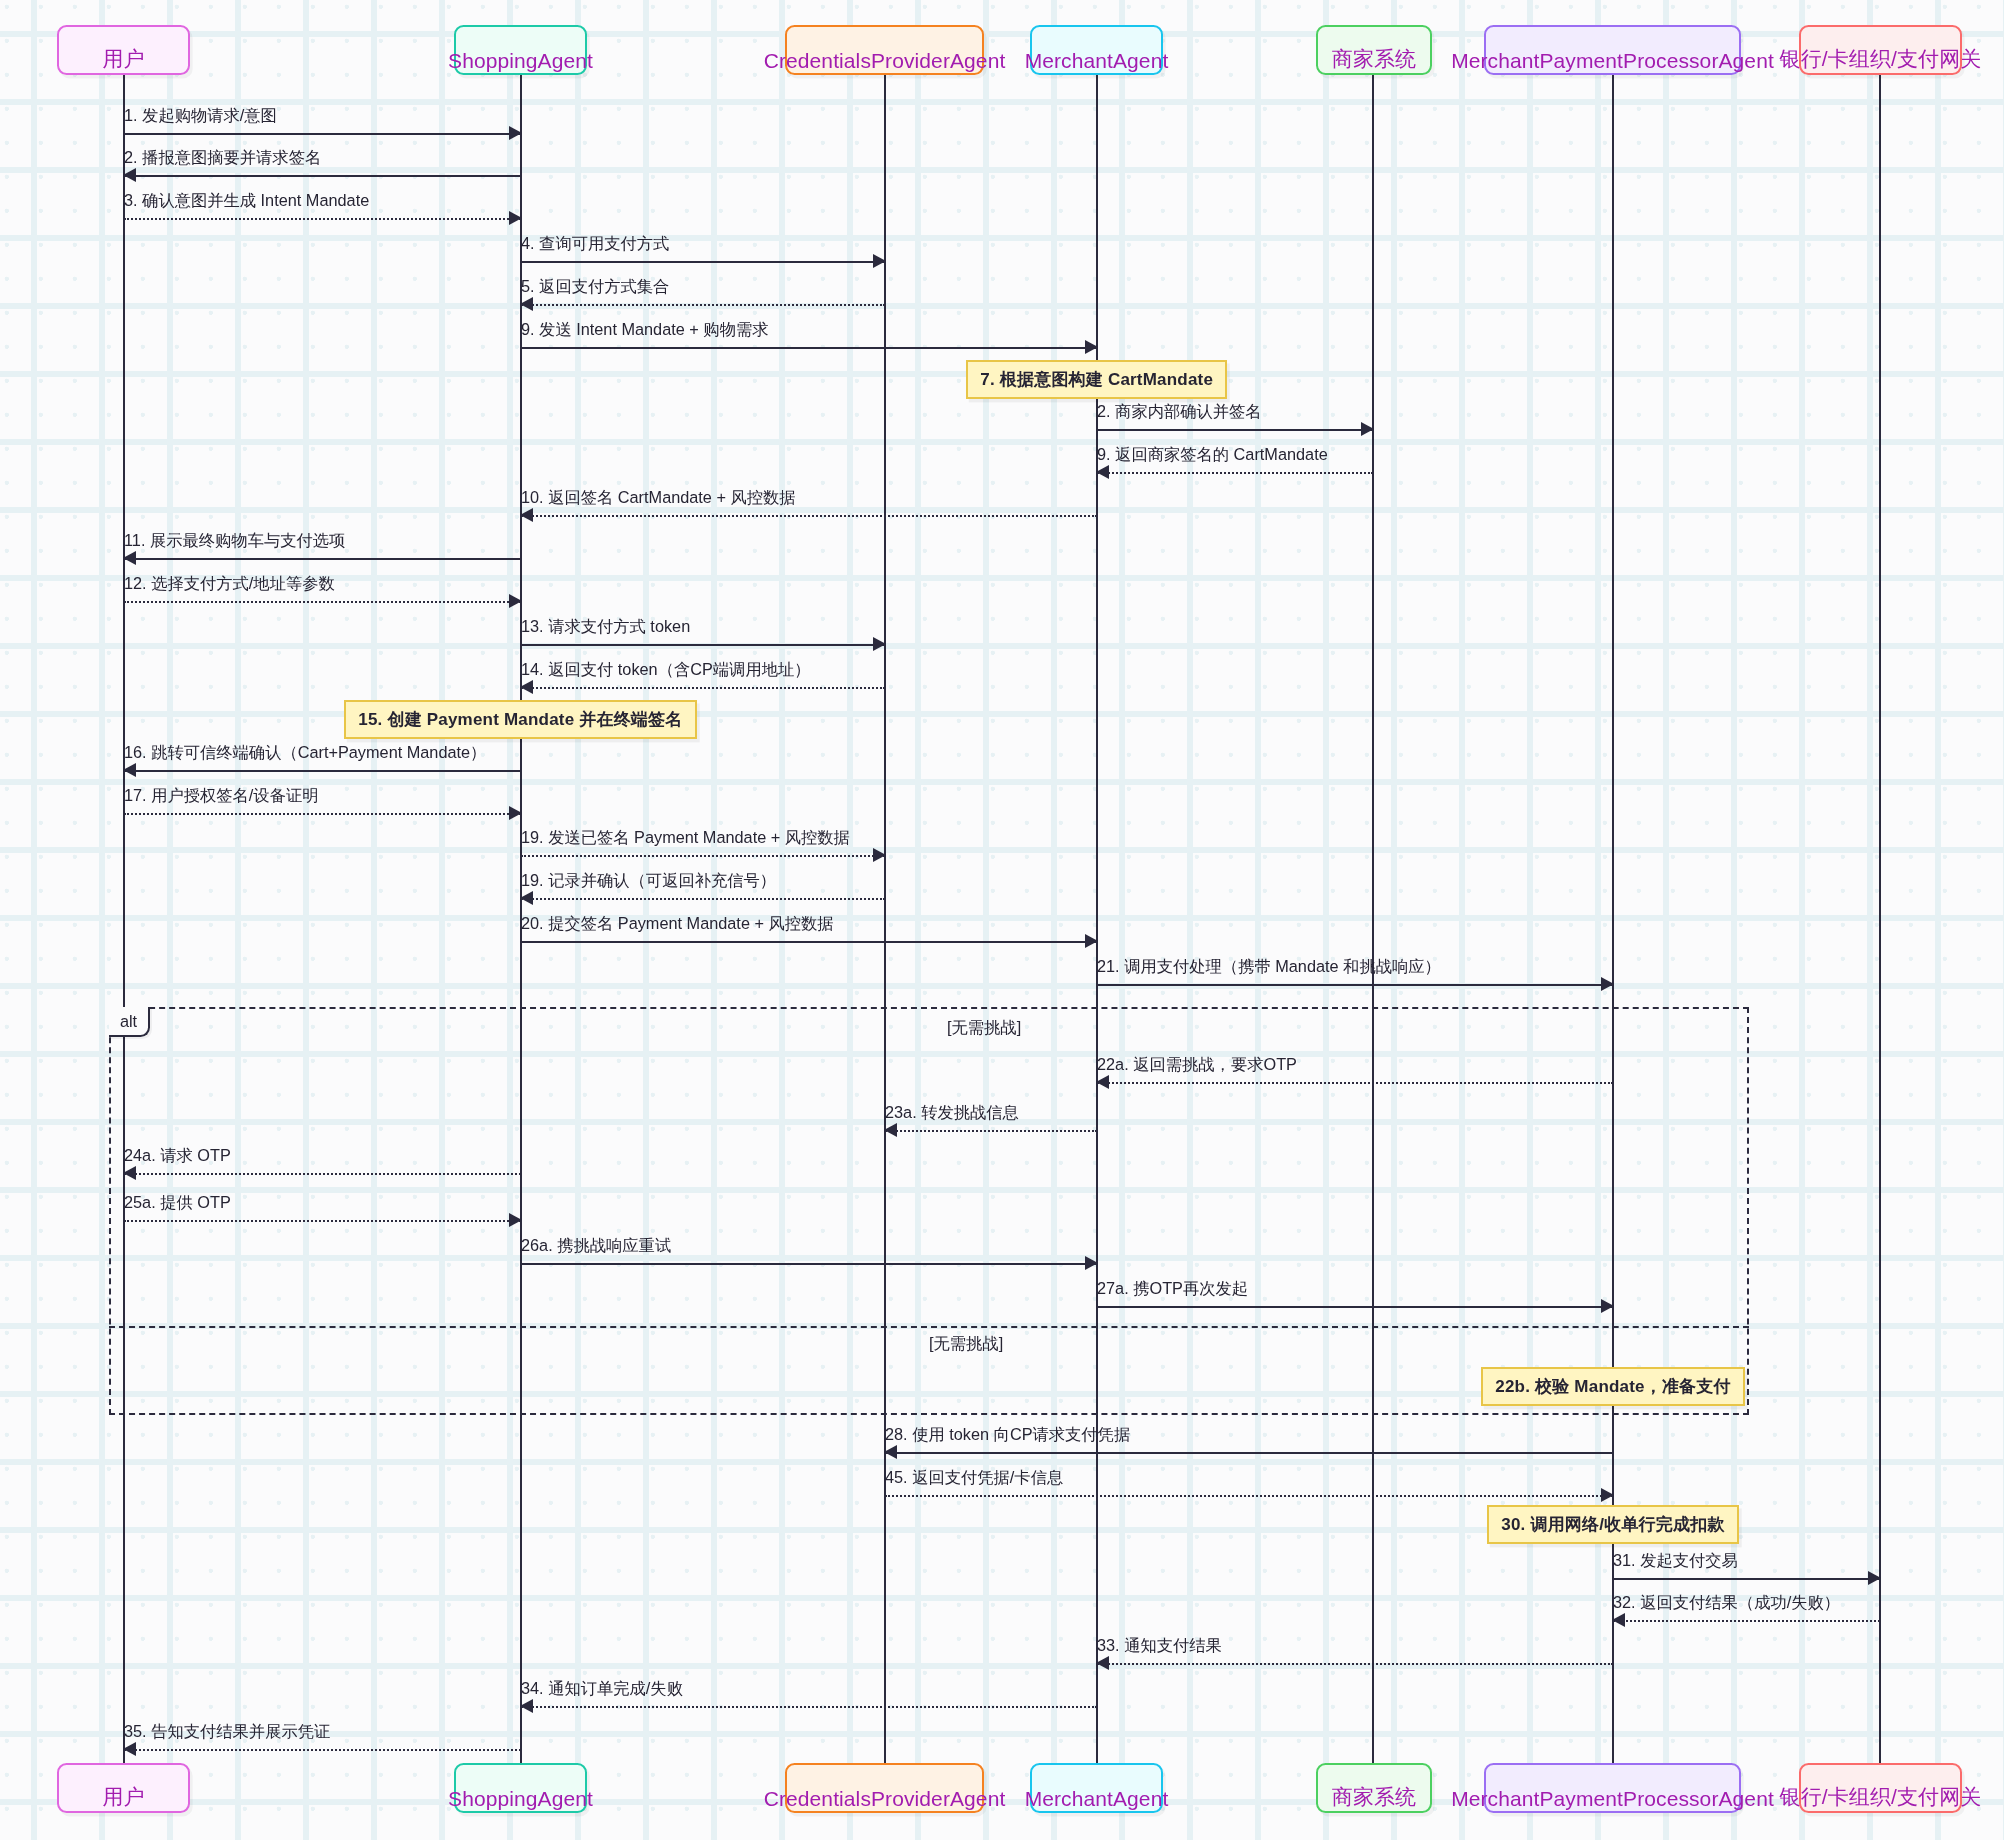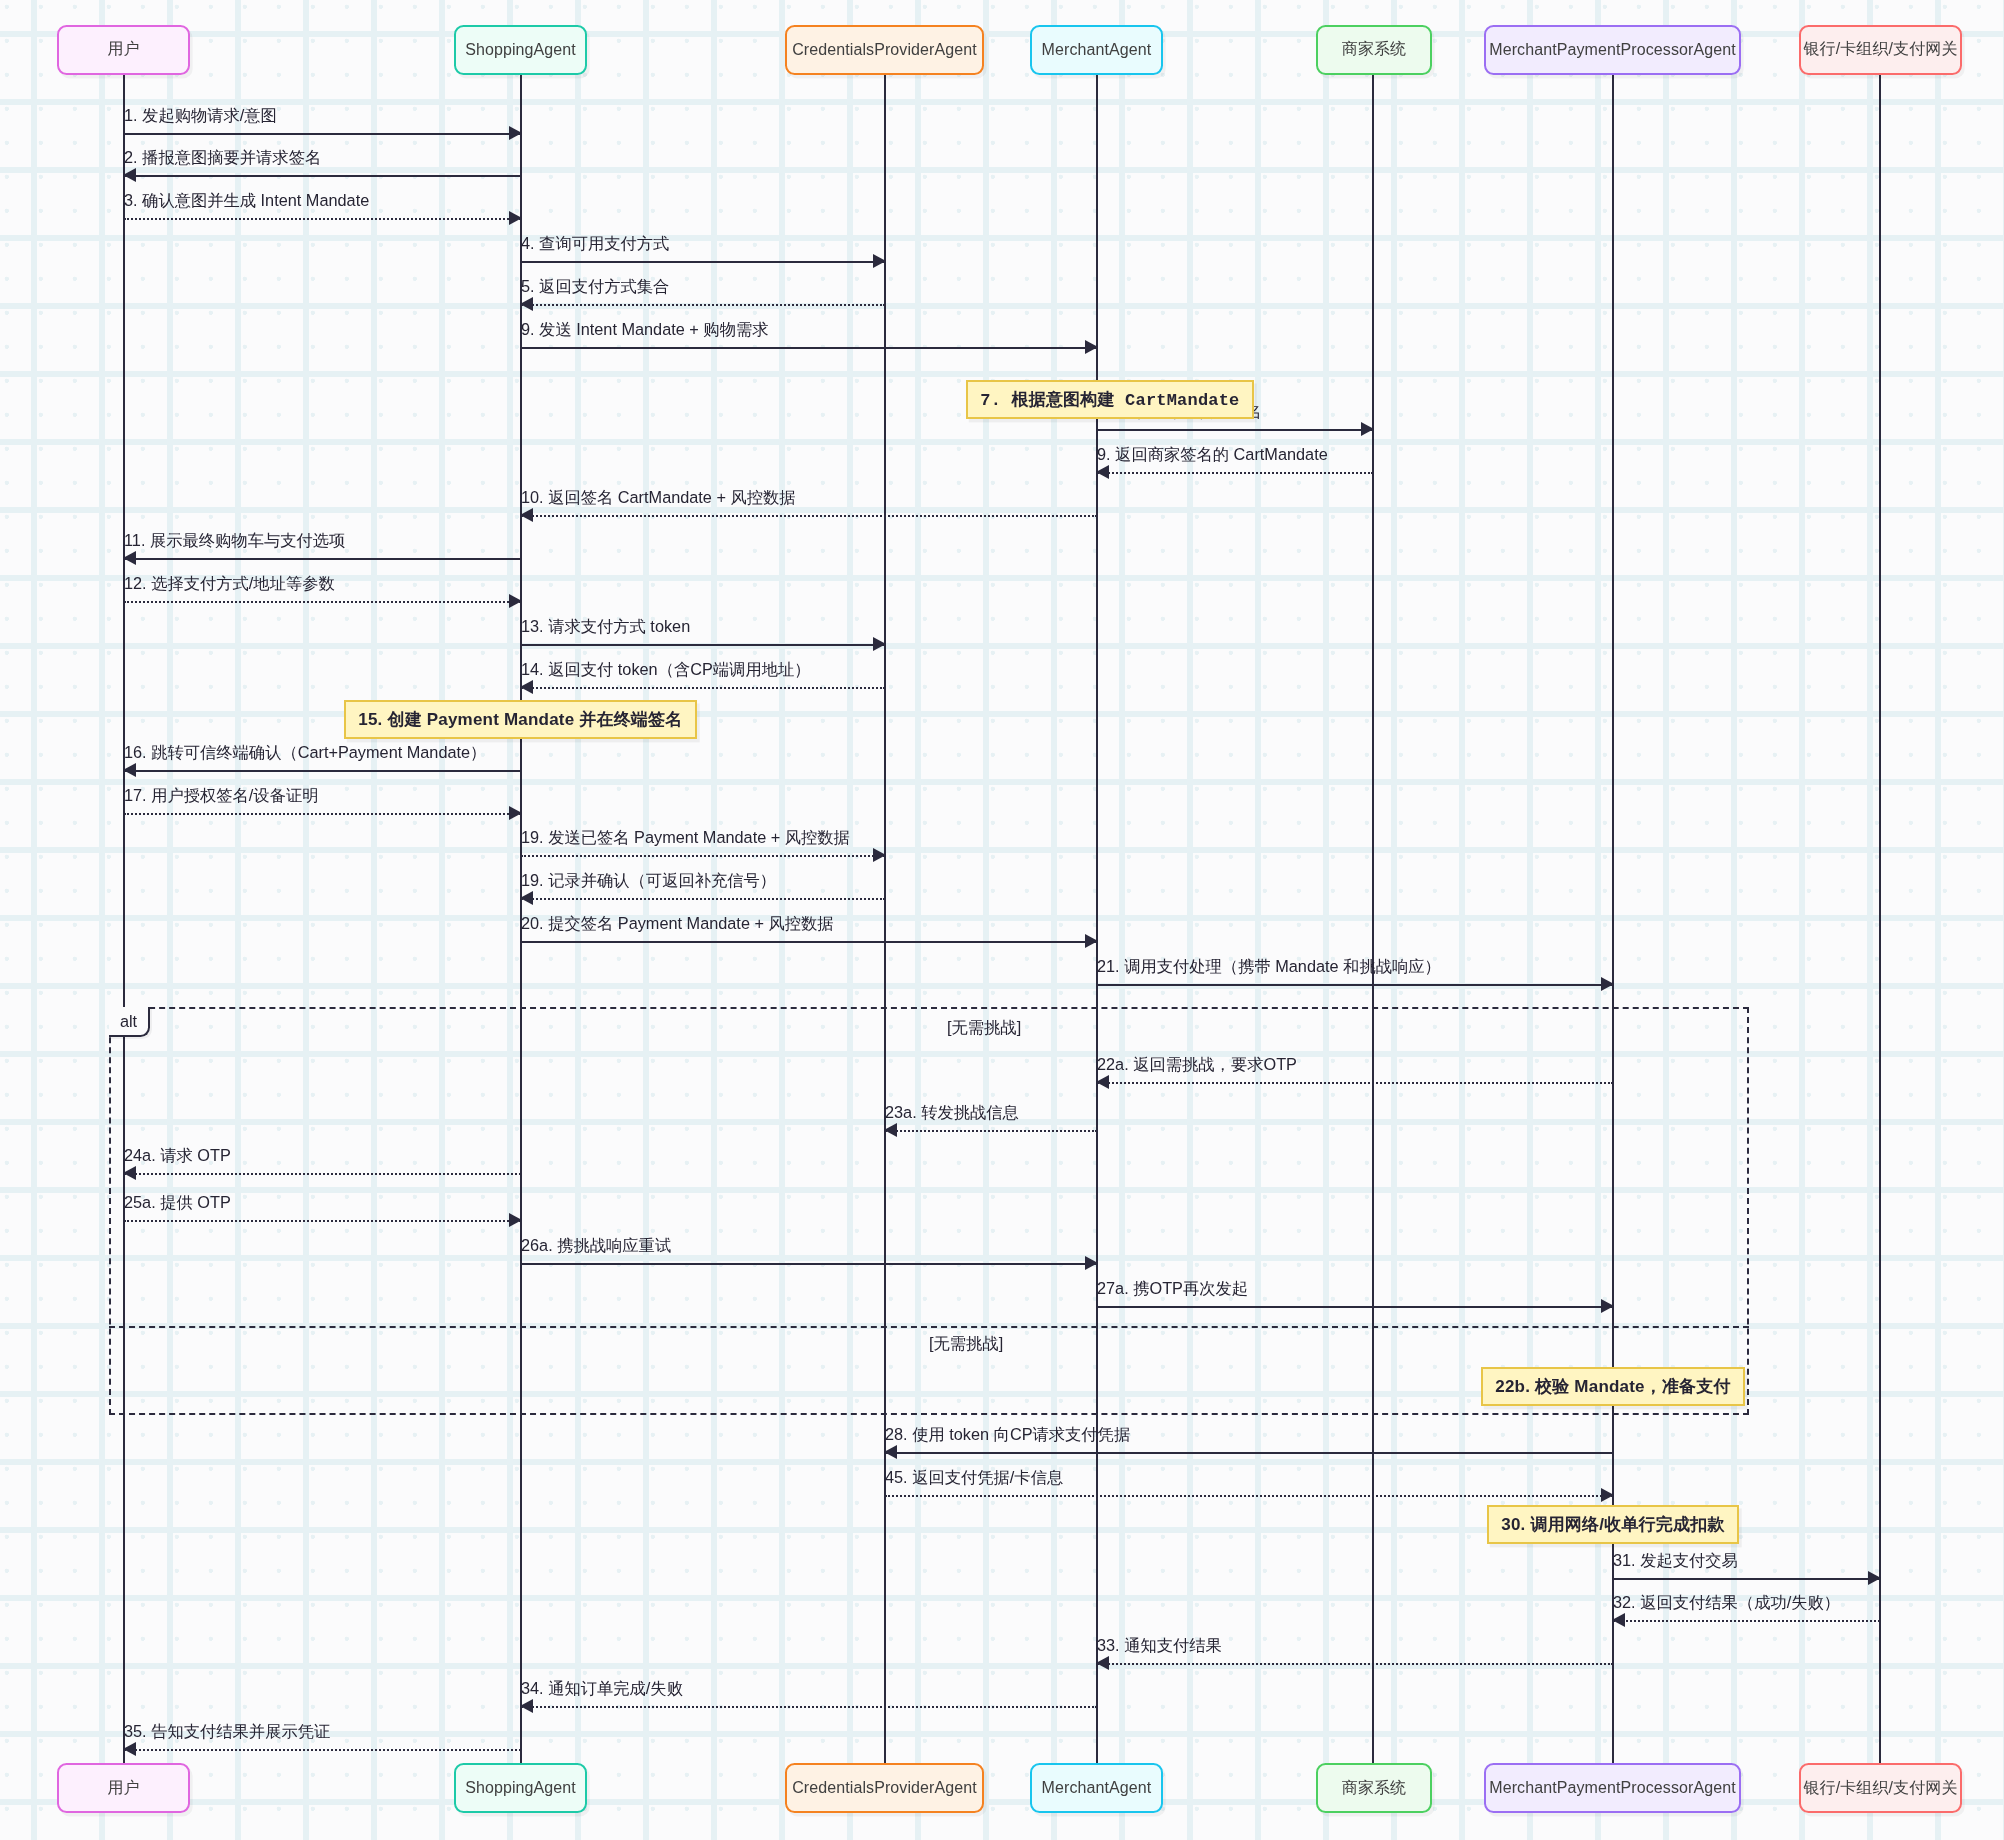--- a/index.html
+++ b/index.html
@@ -19,25 +19,25 @@
     background-size:34px 34px,68px 68px,68px 68px;
     background-position:0 0, 0 0, 0 0;
     opacity:.55;
     pointer-events:none;
   }
   #diagram{position:absolute;inset:0;}
   
   .pbox{
     position:absolute;
     box-sizing:border-box;
-    display:flex;align-items:center;justify-content:center;
+    display:flex;align-items:flex-end;justify-content:center;
     border-radius:9.5px;
     border-width:2px;border-style:solid;
-    font-size:16px;
-    color:#404040;
+    font-size:21px;
+    color:#a21caf;
     height:50px;
     box-shadow:2.7px 3.4px 0 rgba(0,0,0,.045);
     white-space:nowrap;
     letter-spacing:0.1px;
   }
   .lifeline{
     position:absolute;width:2px;background:#2b2a3d;
   }
   
   .msg{position:absolute;height:0;}
@@ -262,21 +262,21 @@
     <div class="msg dotted left" style="left: 521px; top: 1706px; width: 576px;">
       <div class="line"></div>
       <div class="head"></div>
       <div class="label">34. 通知订单完成/失败</div>
     </div>
     <div class="msg dotted left" style="left: 124px; top: 1749px; width: 397px;">
       <div class="line"></div>
       <div class="head"></div>
       <div class="label">35. 告知支付结果并展示凭证</div>
     </div>
-    <div class="note" style="top: 380px; left: 966px; font-family: Liberation Mono, monospace;">7. 根据意图构建 CartMandate</div>
+    <div class="note" style="top: 360px; left: 966px;">7. 根据意图构建 CartMandate</div>
     <div class="note" style="top: 700px; left: 344px;">15. 创建 Payment Mandate 并在终端签名</div>
     <div class="note" style="top: 1367px; left: 1481px;">22b. 校验 Mandate，准备支付</div>
     <div class="note" style="top: 1505px; left: 1487px;">30. 调用网络/收单行完成扣款</div>
     <div class="pbox" style="left: 57px; top: 24.5px; width: 133px; border-color: rgb(224, 102, 224); background: rgb(253, 240, 254);">
       <span>用户</span>
     </div>
     <div class="pbox" style="left: 57px; top: 1763px; width: 133px; border-color: rgb(224, 102, 224); background: rgb(253, 240, 254);">
       <span>用户</span>
     </div>
     <div class="pbox" style="left: 454px; top: 24.5px; width: 133px; border-color: rgb(29, 202, 168); background: rgb(237, 253, 247);">

